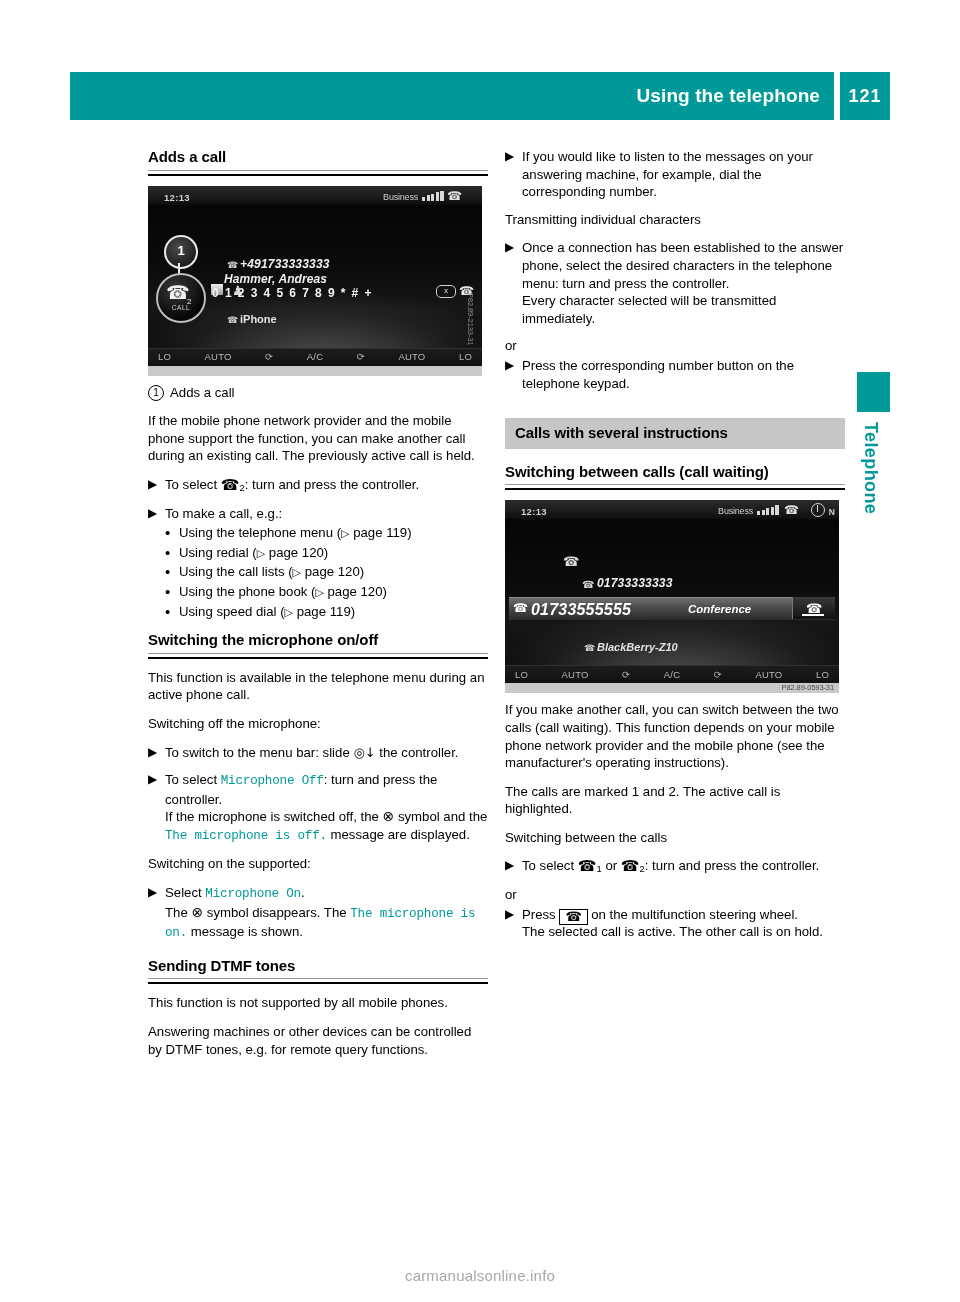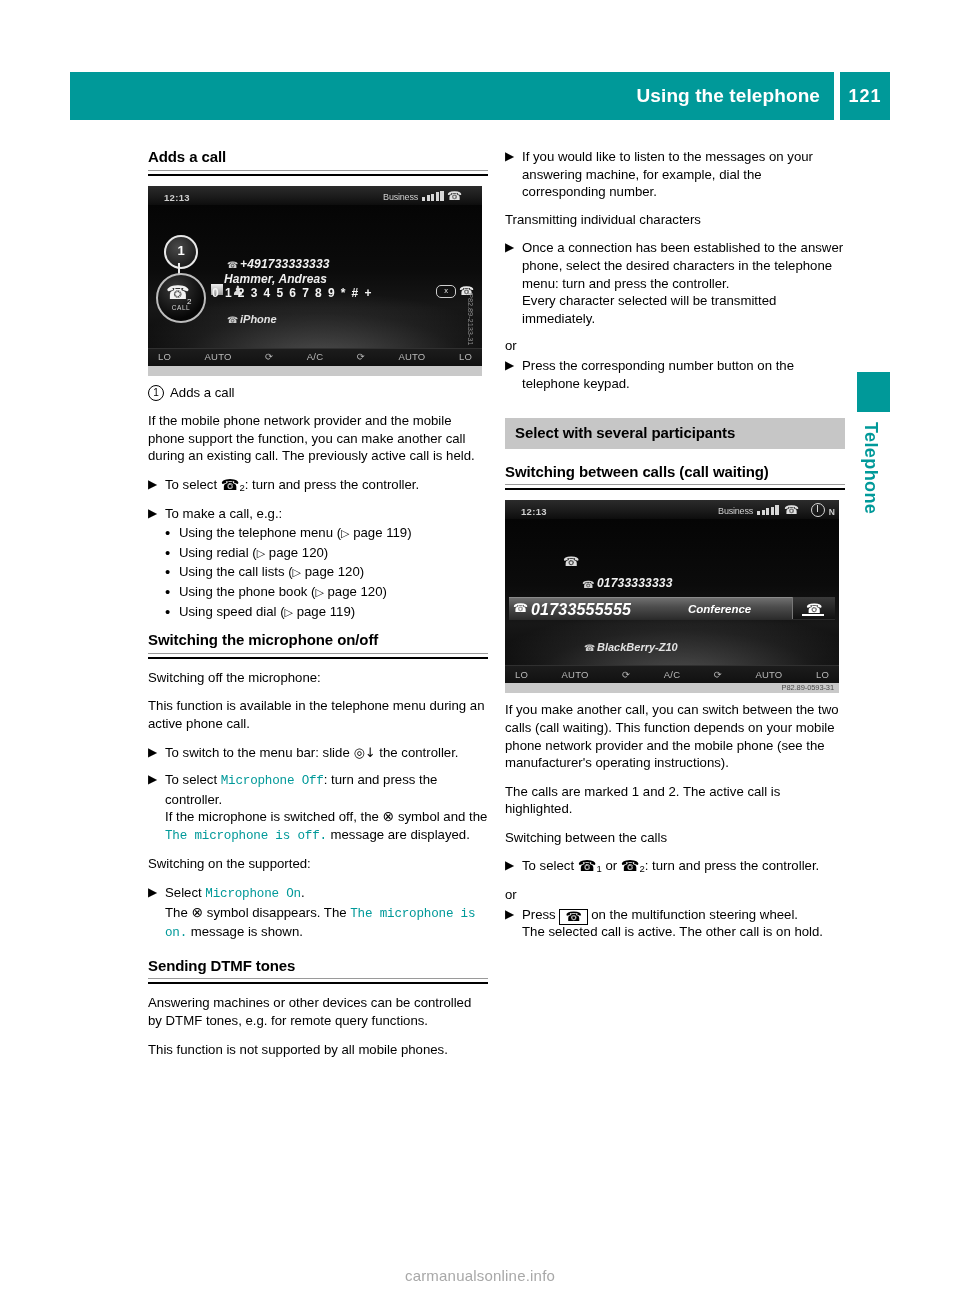--- a/index.html
+++ b/index.html
@@ -470,21 +470,20 @@
     right: 8px; top: 78px;
     color: #e8e8e8;
     font-size: 12px;
     font-family: "DejaVu Sans", sans-serif;
   }
   .device-label {
     position: absolute;
     left: 92px; top: 106px;
     color: #e2e2e2;
     font-size: 11px;
-    font-style: italic;
     font-weight: bold;
   }
   .device-icon {
     position: absolute;
     left: 79px; top: 107px;
     color: #cfcfcf;
     font-size: 9px;
   }
 
   
@@ -691,22 +690,22 @@
       <li><span>Using redial (</span><span class="arrow-ref">▷</span><span> page 120)</span></li>
       <li><span>Using the call lists (</span><span class="arrow-ref">▷</span><span> page 120)</span></li>
       <li><span>Using the phone book (</span><span class="arrow-ref">▷</span><span> page 120)</span></li>
       <li><span>Using speed dial (</span><span class="arrow-ref">▷</span><span> page 119)</span></li>
     </ul>
 
   <h2 class="sec-title">Switching the microphone on/off</h2>
   <hr class="rule-thin">
   <hr class="rule-thick">
 
+  <p class="para">This function is available in the telephone menu during an active phone call.</p>
   <p class="para">Switching off the microphone:</p>
-  <p class="para">This function is available in the telephone menu during an active phone call.</p>
 
   <div class="step">
     <span class="marker">▶</span>
     <span>To switch to the menu bar: slide</span>
     <span class="circ-ctrl">◎↓</span>
     <span>the controller.</span>
   </div>
 
   <div class="step">
     <span class="marker">▶</span>
@@ -733,22 +732,22 @@
       <span>symbol disappears. The</span>
       <span class="ui">The microphone is on.</span>
       <span>message is shown.</span>
     </span>
   </div>
 
   <h2 class="sec-title" style="margin-top:14px;">Sending DTMF tones</h2>
   <hr class="rule-thin">
   <hr class="rule-thick">
 
+  <p class="para">This function is not supported by all mobile phones.</p>
   <p class="para">Answering machines or other devices can be controlled by DTMF tones, e.g. for remote query functions.</p>
-  <p class="para">This function is not supported by all mobile phones.</p>
 </div>
 
 <div class="col col-right">
 
   <div class="step">
     <span class="marker">▶</span>
     <span>If you would like to listen to the messages on your answering machine, for example, dial the corresponding number.</span>
   </div>
 
   <p class="para">Transmitting individual characters</p>
@@ -759,21 +758,21 @@
     <span class="cont">Every character selected will be transmitted immediately.</span>
   </div>
 
   <p class="or-line">or</p>
 
   <div class="step">
     <span class="marker">▶</span>
     <span>Press the corresponding number button on the telephone keypad.</span>
   </div>
 
-  <div class="gray-banner" style="margin-top:26px;">Select with several participants</div>
+  <div class="gray-banner" style="margin-top:26px;">Calls with several instructions</div>
 
   <h2 class="sec-title">Switching between calls (call waiting)</h2>
   <hr class="rule-thin">
   <hr class="rule-thick">
 
   <div class="figure fig2">
     <div class="fig-statusbar">
       <div class="fig-time">12:13</div>
       <div class="fig-carrier" style="right:86px;">Business</div>
       <div class="fig-bars" style="right:58px;">

